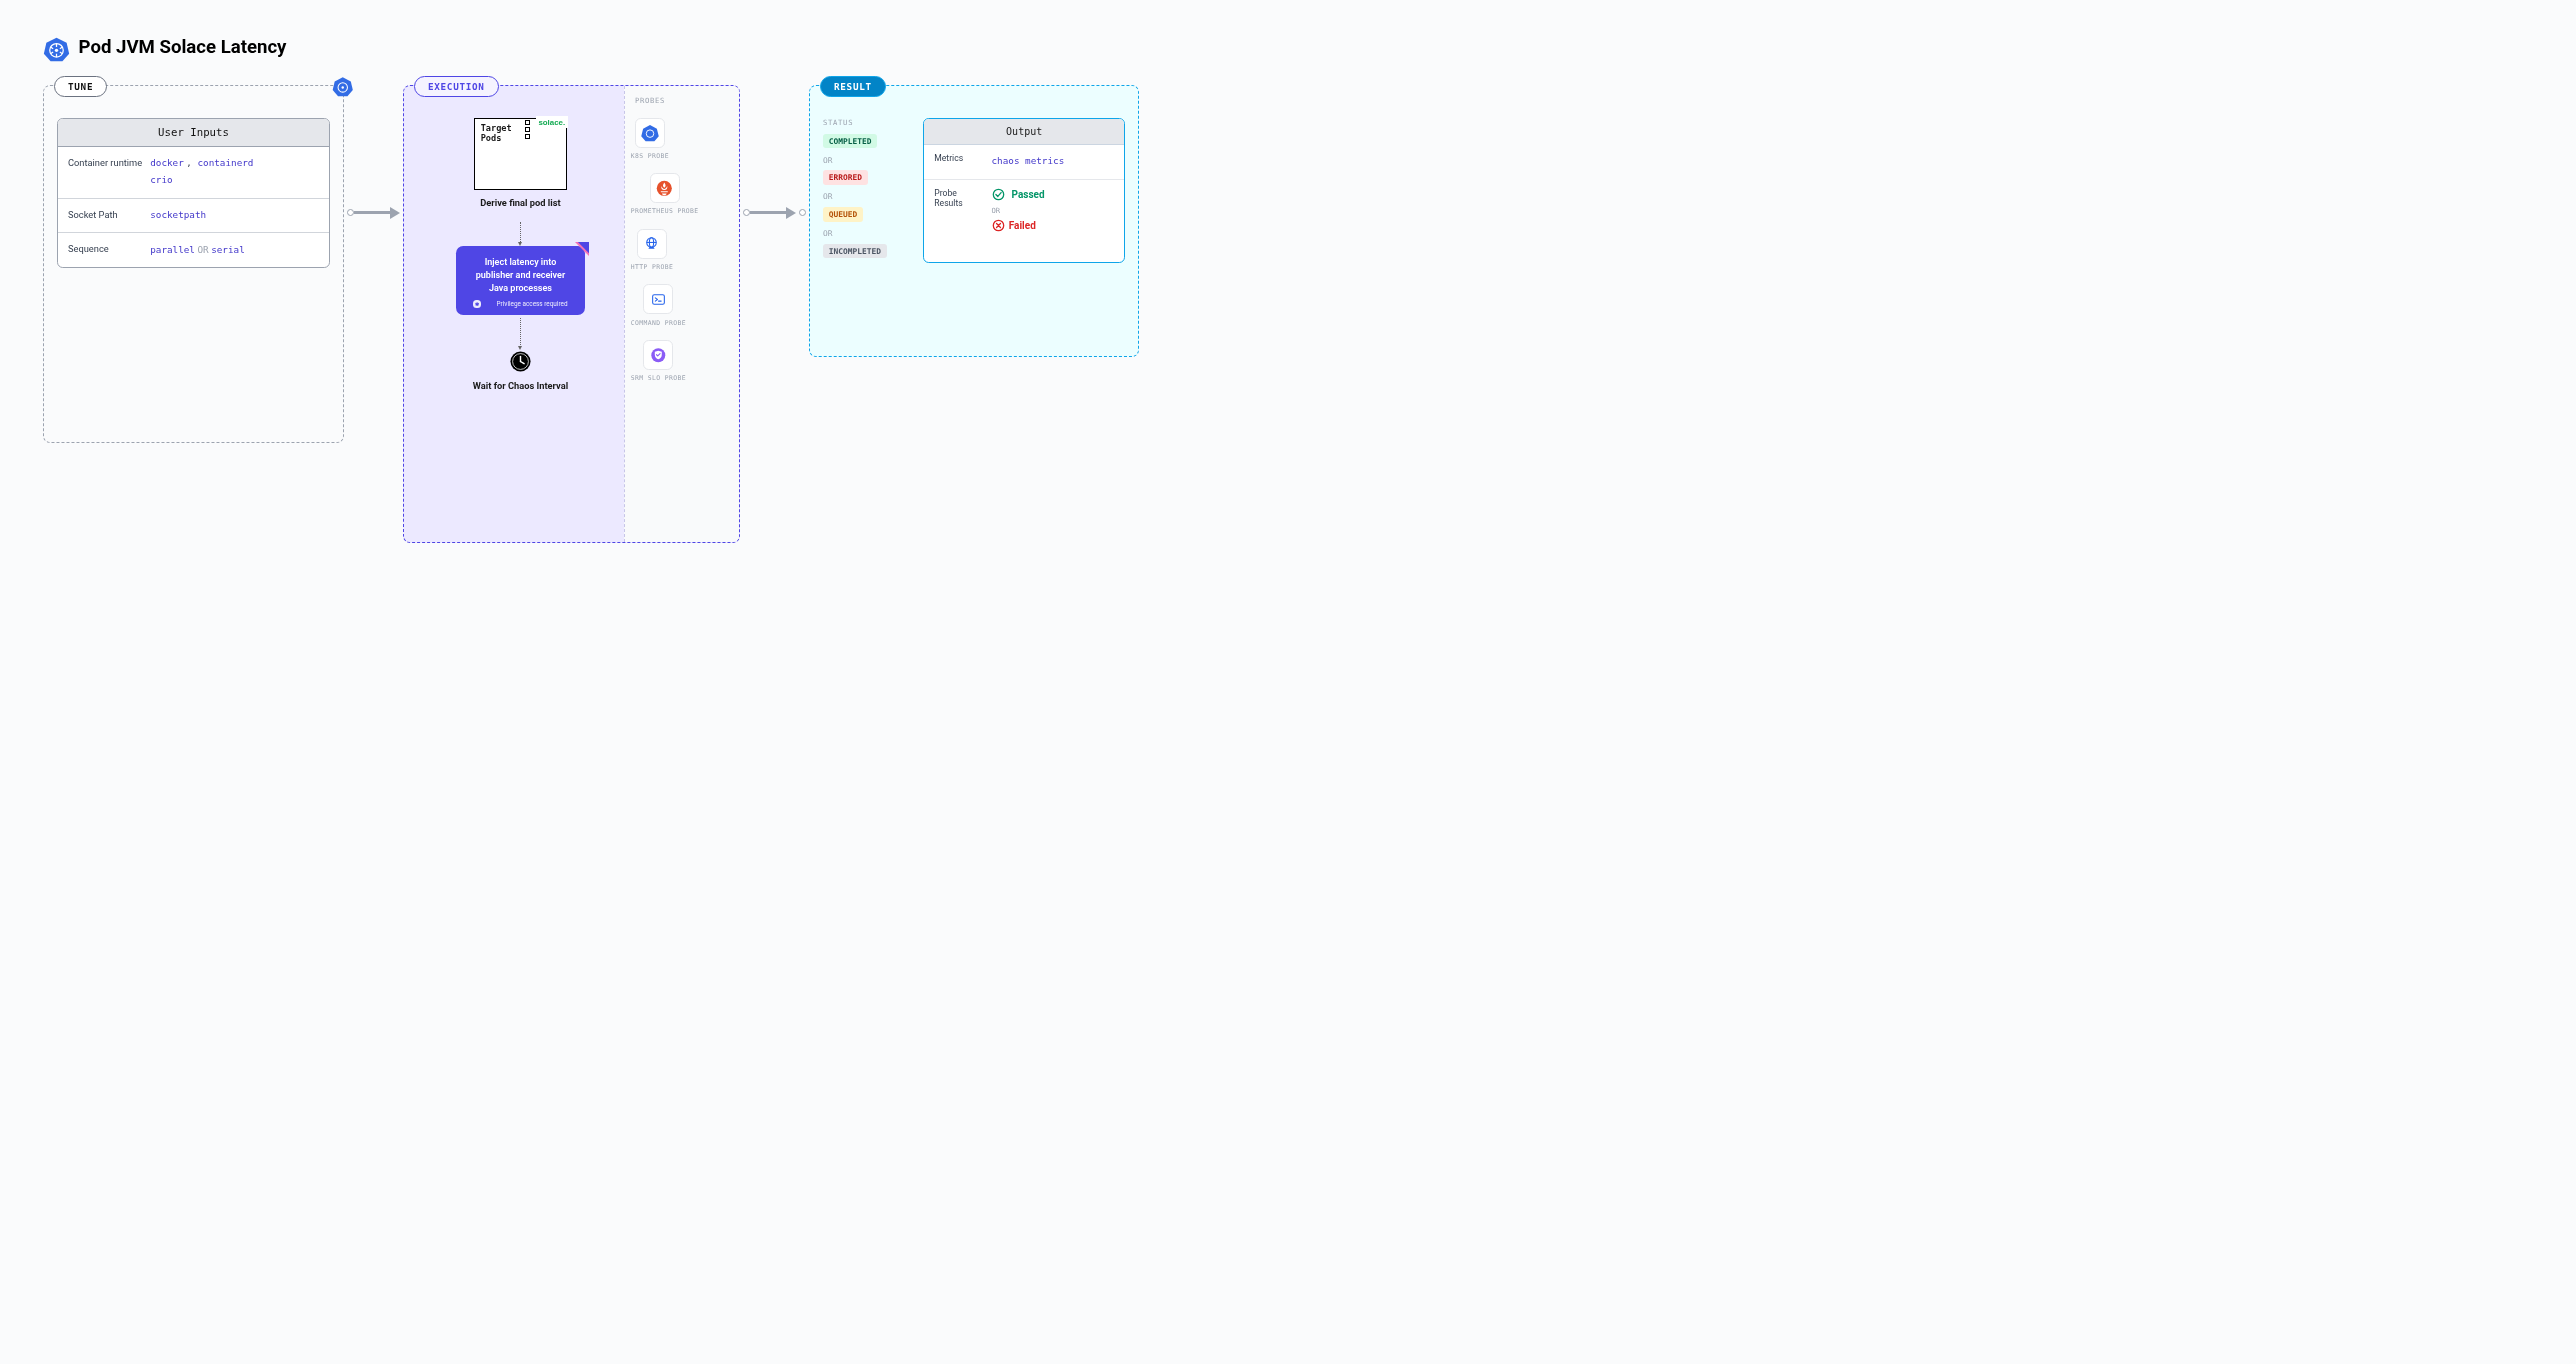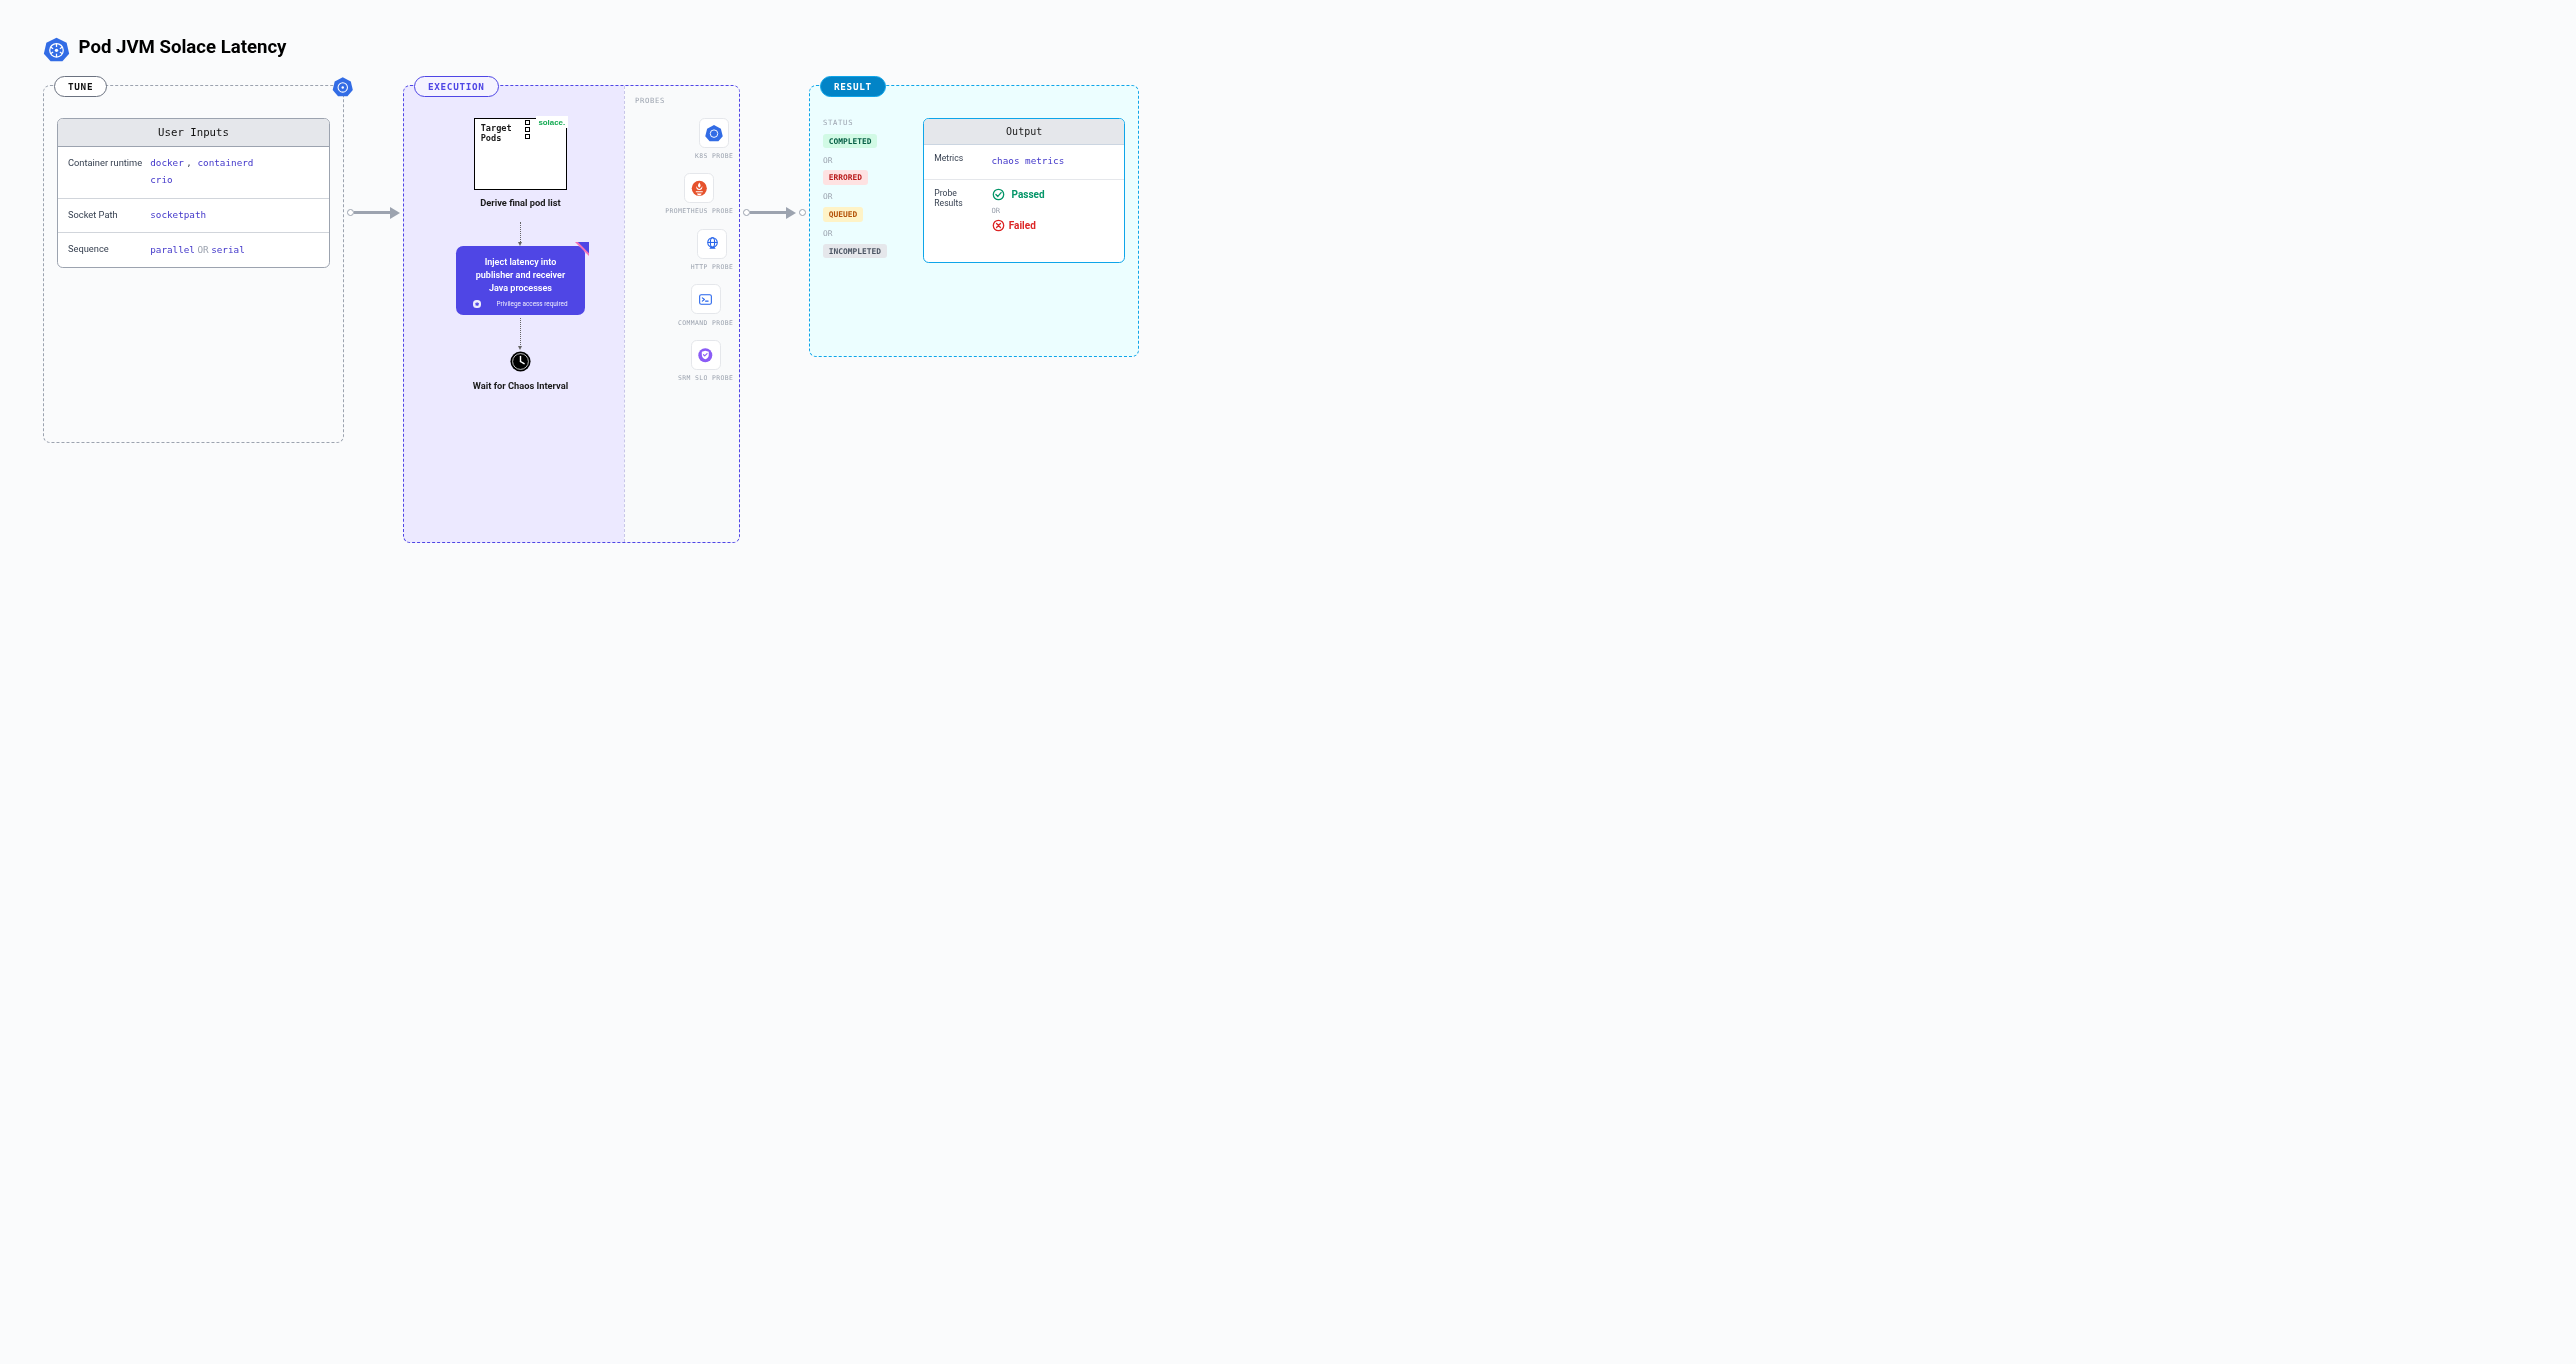--- a/index.html
+++ b/index.html
@@ -109,21 +109,21 @@
 
 .exec-left { flex: 1; display: flex; flex-direction: column; align-items: center; padding: 0 7.2px; }
 .exec-right {
   width: 115px;
   background: #f9fafb;
   border-left: 0.7px dashed #c7c5e8;
   border-radius: 0 5.7px 5.7px 0;
   margin-top: -32px;
   margin-bottom: -13px;
   padding: 10px 5.7px;
-  display: flex; flex-direction: column; align-items: flex-end; gap: 13px;
+  display: flex; flex-direction: column; align-items: flex-start; gap: 13px;
 }
 .probes-title {
   font-size: 7.2px; letter-spacing: 0.7px; color: #9ca3af;
   font-family: ui-monospace, monospace;
   align-self: flex-start; padding-left: 4.3px;
 }
 .probe-item { display: flex; flex-direction: column; align-items: center; gap: 4.3px; }
 .probe-icon {
   width: 30px; height: 30px;
   background: #fff; border: 0.7px solid #e5e7eb; border-radius: 5.7px;

